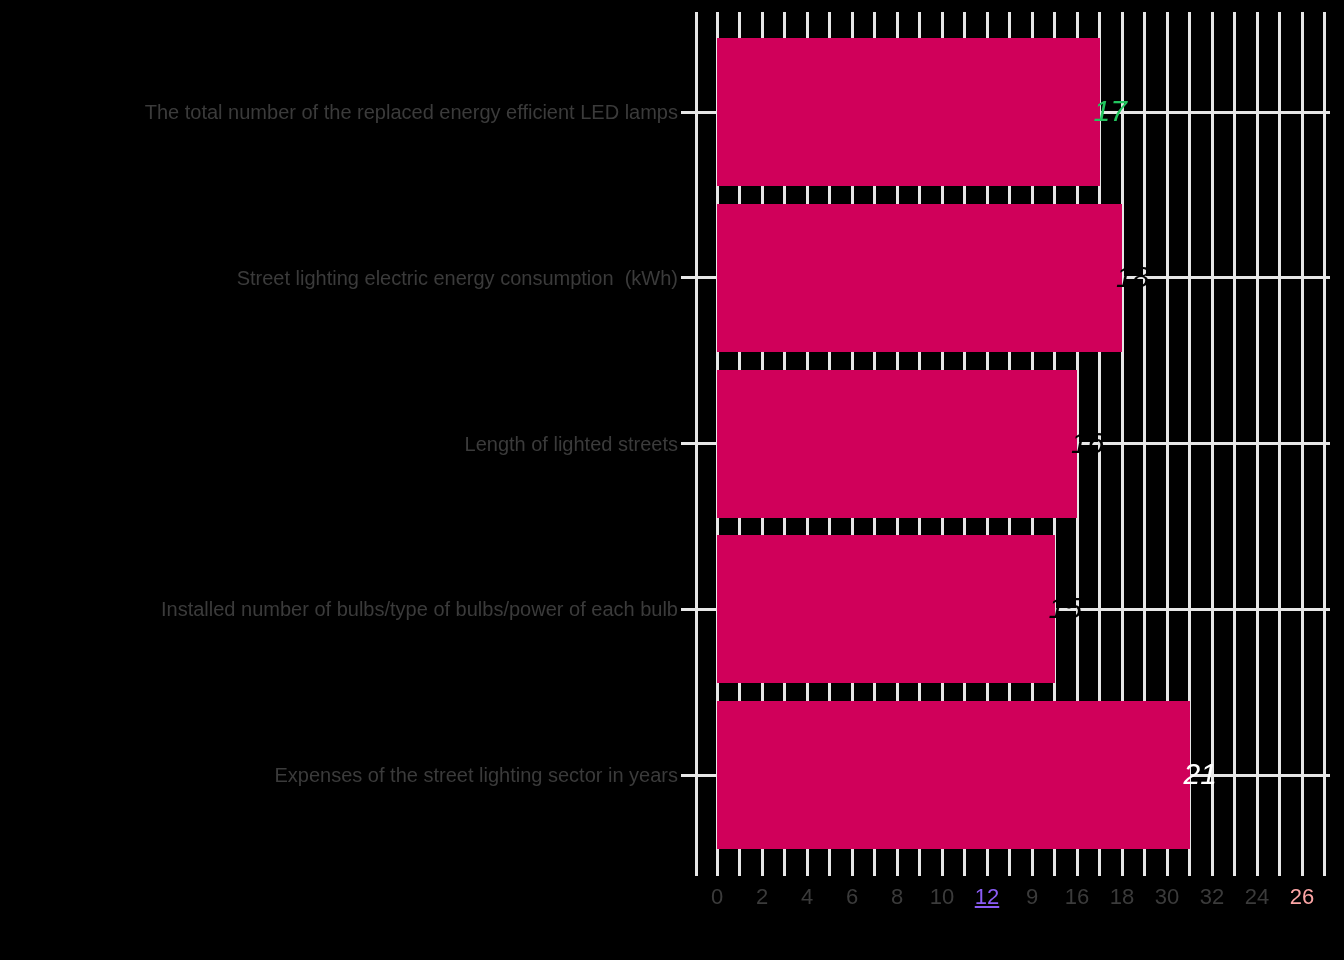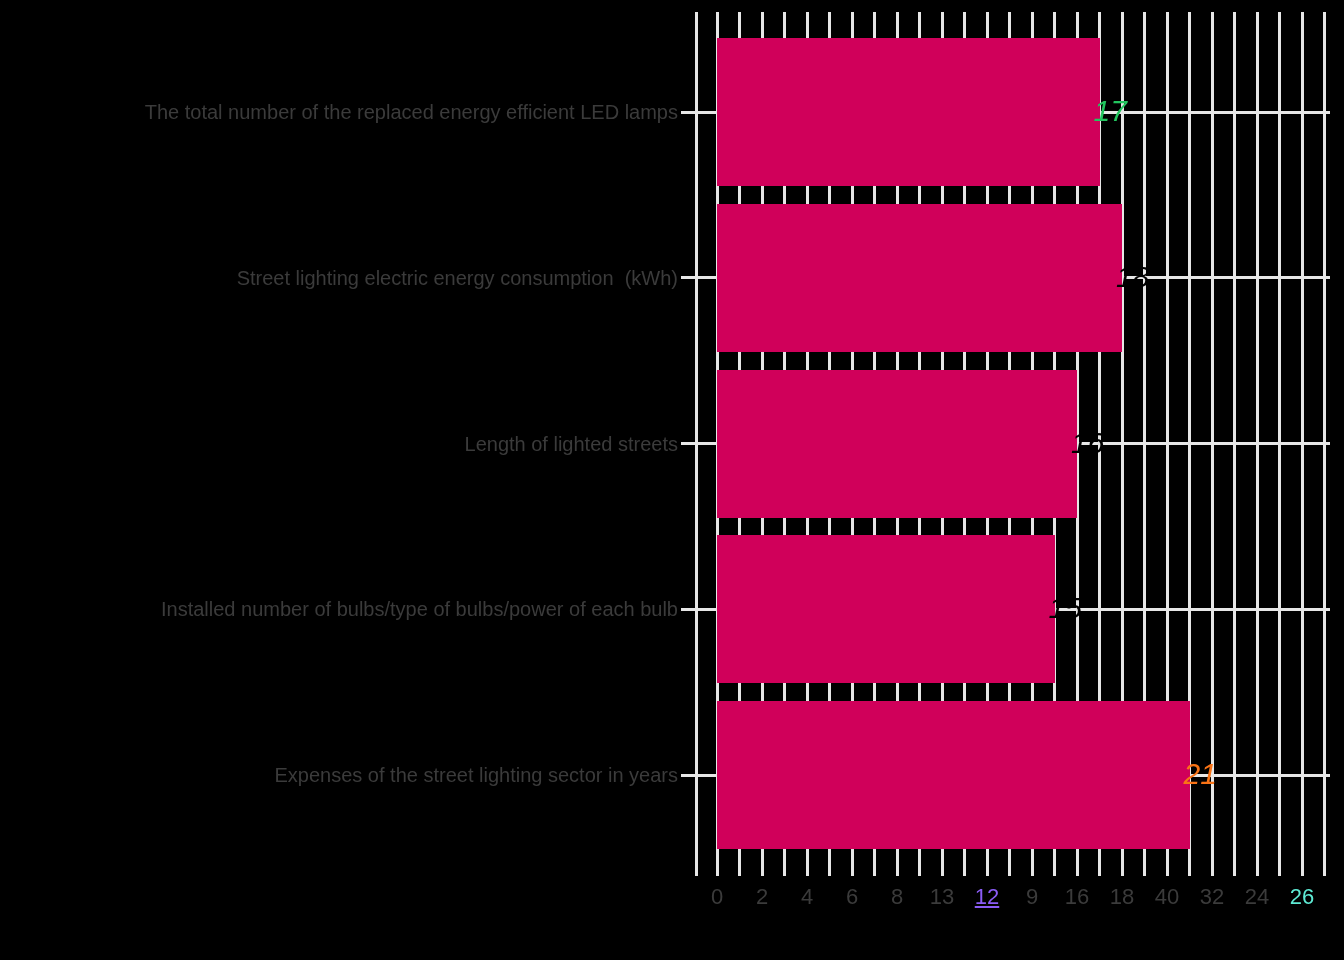--- a/index.html
+++ b/index.html
@@ -87,34 +87,34 @@
       <div class="abs ytick" style="left: 681px; top: 773.5px; width: 29px; background: rgb(231, 231, 231);"></div>
       <div class="abs bar" style="left: 717px; top: 38px; width: 382.5px; height: 148px; background: rgb(208, 0, 90);"></div>
       <div class="abs bar" style="left: 717px; top: 203.75px; width: 405px; height: 148px; background: rgb(208, 0, 90);"></div>
       <div class="abs bar" style="left: 717px; top: 369.5px; width: 360px; height: 148px; background: rgb(208, 0, 90);"></div>
       <div class="abs bar" style="left: 717px; top: 535.25px; width: 337.5px; height: 148px; background: rgb(208, 0, 90);"></div>
       <div class="abs bar" style="left: 717px; top: 701px; width: 472.5px; height: 148px; background: rgb(208, 0, 90);"></div>
       <div class="abs val-label" style="left: 1093.5px; top: 112px; color: #22c55e;">17</div>
       <div class="abs val-label" style="left: 1116px; top: 277.75px; color: rgb(0, 0, 0);">18</div>
       <div class="abs val-label" style="left: 1071px; top: 443.5px; color: rgb(0, 0, 0);">16</div>
       <div class="abs val-label" style="left: 1048.5px; top: 609.25px; color: rgb(0, 0, 0);">15</div>
-      <div class="abs val-label" style="left: 1183.5px; top: 775px; color: #f97316;">21</div>
+      <div class="abs val-label" style="left: 1183.5px; top: 775px; color: #ffffff;">21</div>
       <div class="abs cat-label" style="left: 20px; width: 658px; top: 112px; color: rgb(59, 59, 59);">The total number of the replaced energy efficient LED lamps</div>
       <div class="abs cat-label" style="left: 20px; width: 658px; top: 443.5px; color: rgb(59, 59, 59);">Length of lighted streets</div>
       <div class="abs cat-label" style="left: 20px; width: 658px; top: 277.75px; color: rgb(59, 59, 59);">Street lighting electric energy consumption  (kWh)</div>
       <div class="abs cat-label" style="left: 20px; width: 658px; top: 775px; color: rgb(59, 59, 59);">Expenses of the street lighting sector in years</div>
       <div class="abs cat-label" style="left: 20px; width: 658px; top: 609.25px; color: rgb(59, 59, 59);">Installed number of bulbs/type of bulbs/power of each bulb</div>
       <div class="abs xtick-label" style="left: 717px; top: 897px; color: rgb(59, 59, 59);">0</div>
       <div class="abs xtick-label" style="left: 762px; top: 897px; color: rgb(59, 59, 59);">2</div>
       <div class="abs xtick-label" style="left: 807px; top: 897px; color: rgb(59, 59, 59);">4</div>
       <div class="abs xtick-label" style="left: 852px; top: 897px; color: rgb(59, 59, 59);">6</div>
       <div class="abs xtick-label" style="left: 897px; top: 897px; color: rgb(59, 59, 59);">8</div>
-      <div class="abs xtick-label" style="left: 942px; top: 897px; color: rgb(59, 59, 59);">13</div>
+      <div class="abs xtick-label" style="left: 942px; top: 897px; color: rgb(59, 59, 59);">10</div>
       <div class="abs xtick-label" style="left: 987px; top: 897px; color: #8b5cf6; text-decoration: underline;">12</div>
       <div class="abs xtick-label" style="left: 1032px; top: 897px; color: rgb(59, 59, 59);">9</div>
       <div class="abs xtick-label" style="left: 1077px; top: 897px; color: rgb(59, 59, 59);">16</div>
       <div class="abs xtick-label" style="left: 1122px; top: 897px; color: rgb(59, 59, 59);">18</div>
-      <div class="abs xtick-label" style="left: 1167px; top: 897px; color: rgb(59, 59, 59);">40</div>
+      <div class="abs xtick-label" style="left: 1167px; top: 897px; color: rgb(59, 59, 59);">30</div>
       <div class="abs xtick-label" style="left: 1212px; top: 897px; color: rgb(59, 59, 59);">32</div>
       <div class="abs xtick-label" style="left: 1257px; top: 897px; color: rgb(59, 59, 59);">24</div>
-      <div class="abs xtick-label" style="left: 1302px; top: 897px; color: #5eead4;">26</div>
+      <div class="abs xtick-label" style="left: 1302px; top: 897px; color: #fca5a5;">26</div>
     </div>
 </div>
 
 </body></html>

